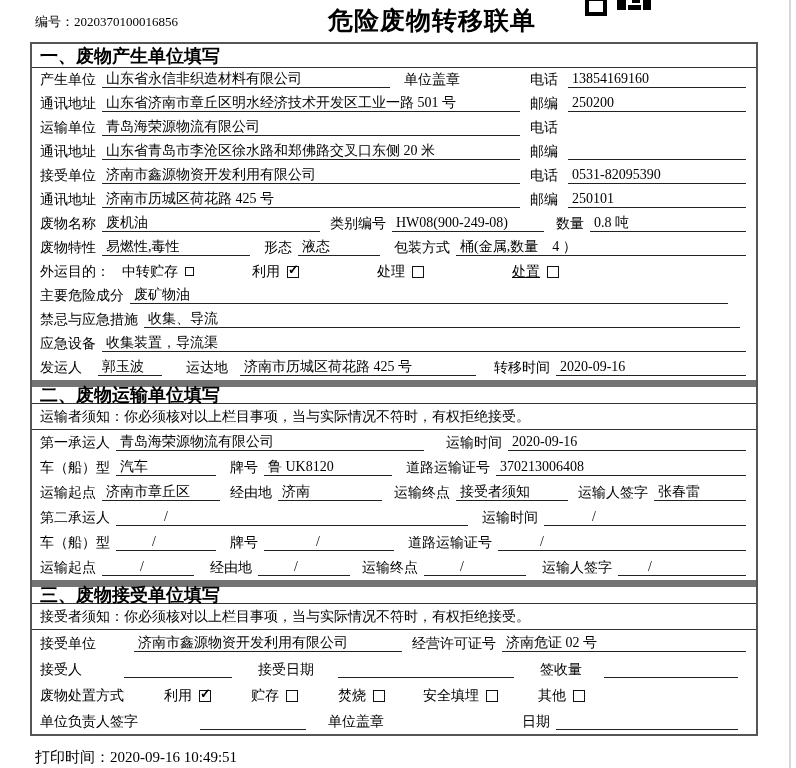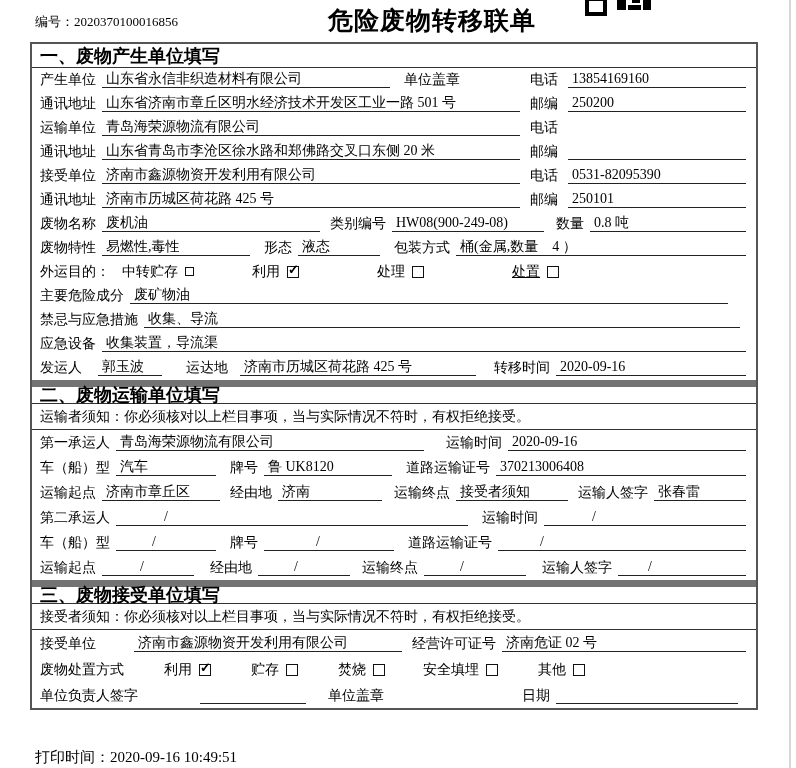--- a/index.html
+++ b/index.html
@@ -243,20 +243,28 @@
   <div class="sec-head bt">三、废物接受单位填写</div>
   <div class="notice">接受者须知：你必须核对以上栏目事项，当与实际情况不符时，有权拒绝接受。</div>
 
   <div class="row h26">
     <span class="lbl">接受单位</span>
     <span class="val" style="width:268px;margin-left:32px;">济南市鑫源物资开发利用有限公司</span>
     <span class="lbl" style="margin-left:10px;">经营许可证号</span>
     <span class="val fill">济南危证 02 号</span>
   </div>
 
+  <div class="row h26">
+    <span class="lbl">接受人</span>
+    <span class="val" style="width:108px;margin-left:36px;"></span>
+    <span class="lbl" style="margin-left:26px;">接受日期</span>
+    <span class="val" style="width:176px;margin-left:18px;"></span>
+    <span class="lbl" style="margin-left:26px;">签收量</span>
+    <span class="val fill" style="margin-left:16px;margin-right:8px;"></span>
+  </div>
 
   <div class="row h26">
     <span class="lbl">废物处置方式</span>
     <span class="opt" style="margin-left:34px;">
       <span>利用</span>
       <span class="cb checked"></span>
     </span>
     <span class="opt" style="margin-left:40px;">
       <span>贮存</span>
       <span class="cb"></span>

